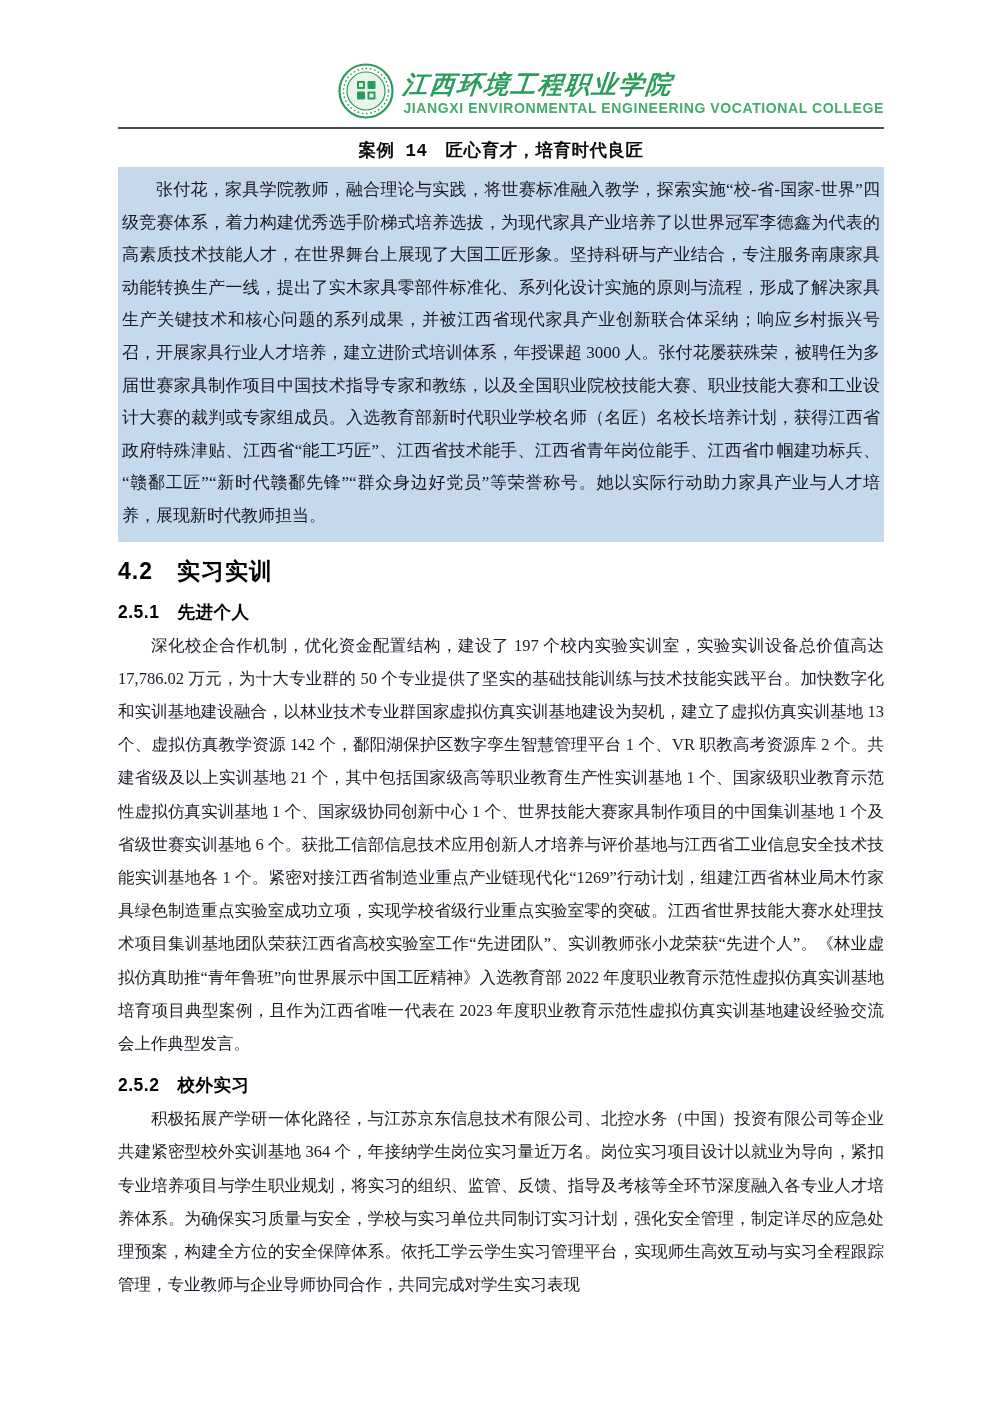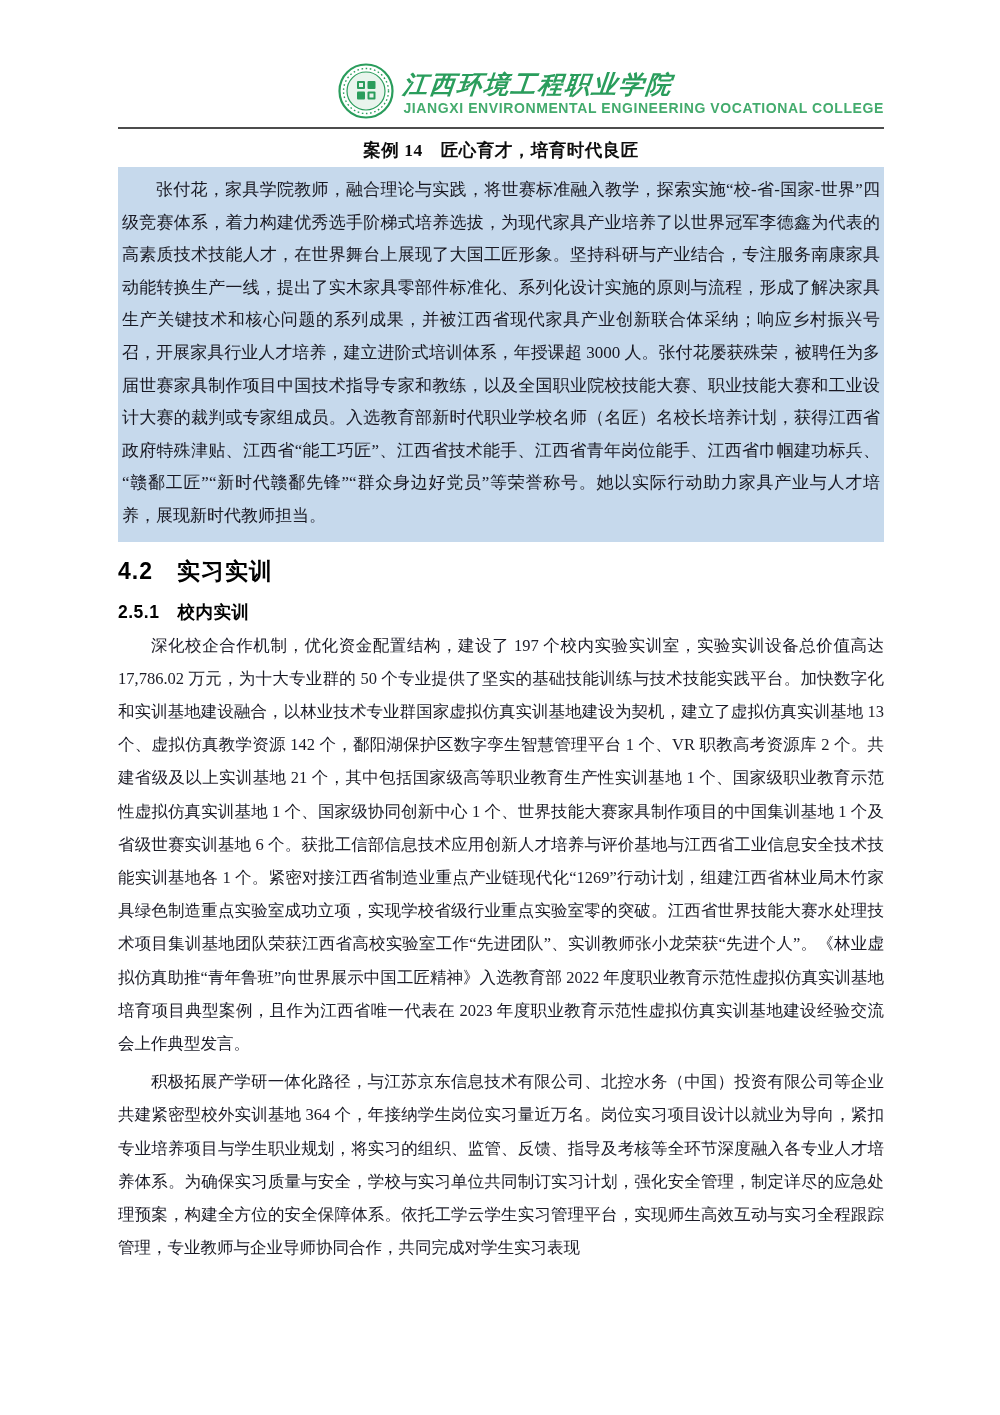--- a/index.html
+++ b/index.html
@@ -44,21 +44,21 @@
     font-weight:bold;
     letter-spacing:0.6px;
     color:#43ab6d;
     white-space:nowrap;
   }
 
   
   .case-title {
     margin-top:9px;
     text-align:center;
-    font-family:Liberation Serif, serif;
+    font-family:Liberation Mono, monospace;
     font-weight:bold;
     font-size:17.5px;
     color:#0d0d0d;
     letter-spacing:0.5px;
   }
 
   
   .case-highlight {
     margin-top:5px;
     background:#c6d9ec;
@@ -138,20 +138,21 @@
     </div>
 
     <div class="case-title">案例 14　匠心育才，培育时代良匠</div>
 
     <div class="case-highlight">
       <p>张付花，家具学院教师，融合理论与实践，将世赛标准融入教学，探索实施“校-省-国家-世界”四级竞赛体系，着力构建优秀选手阶梯式培养选拔，为现代家具产业培养了以世界冠军李德鑫为代表的高素质技术技能人才，在世界舞台上展现了大国工匠形象。坚持科研与产业结合，专注服务南康家具动能转换生产一线，提出了实木家具零部件标准化、系列化设计实施的原则与流程，形成了解决家具生产关键技术和核心问题的系列成果，并被江西省现代家具产业创新联合体采纳；响应乡村振兴号召，开展家具行业人才培养，建立进阶式培训体系，年授课超 3000 人。张付花屡获殊荣，被聘任为多届世赛家具制作项目中国技术指导专家和教练，以及全国职业院校技能大赛、职业技能大赛和工业设计大赛的裁判或专家组成员。入选教育部新时代职业学校名师（名匠）名校长培养计划，获得江西省政府特殊津贴、江西省“能工巧匠”、江西省技术能手、江西省青年岗位能手、江西省巾帼建功标兵、“赣鄱工匠”“新时代赣鄱先锋”“群众身边好党员”等荣誉称号。她以实际行动助力家具产业与人才培养，展现新时代教师担当。</p>
     </div>
 
     <div class="h-section">4.2　实习实训</div>
 
-    <div class="h-sub">2.5.1　校内实训</div>
+    <div class="h-sub">2.5.1　先进个人</div>
     <p class="body-para">深化校企合作机制，优化资金配置结构，建设了 197 个校内实验实训室，实验实训设备总价值高达 17,786.02 万元，为十大专业群的 50 个专业提供了坚实的基础技能训练与技术技能实践平台。加快数字化和实训基地建设融合，以林业技术专业群国家虚拟仿真实训基地建设为契机，建立了虚拟仿真实训基地 13 个、虚拟仿真教学资源 142 个，鄱阳湖保护区数字孪生智慧管理平台 1 个、VR 职教高考资源库 2 个。共建省级及以上实训基地 21 个，其中包括国家级高等职业教育生产性实训基地 1 个、国家级职业教育示范性虚拟仿真实训基地 1 个、国家级协同创新中心 1 个、世界技能大赛家具制作项目的中国集训基地 1 个及省级世赛实训基地 6 个。获批工信部信息技术应用创新人才培养与评价基地与江西省工业信息安全技术技能实训基地各 1 个。紧密对接江西省制造业重点产业链现代化“1269”行动计划，组建江西省林业局木竹家具绿色制造重点实验室成功立项，实现学校省级行业重点实验室零的突破。江西省世界技能大赛水处理技术项目集训基地团队荣获江西省高校实验室工作“先进团队”、实训教师张小龙荣获“先进个人”。《林业虚拟仿真助推“青年鲁班”向世界展示中国工匠精神》入选教育部 2022 年度职业教育示范性虚拟仿真实训基地培育项目典型案例，且作为江西省唯一代表在 2023 年度职业教育示范性虚拟仿真实训基地建设经验交流会上作典型发言。</p>
 
+    <div class="h-sub">2.5.2　校外实习</div>
     <p class="body-para">积极拓展产学研一体化路径，与江苏京东信息技术有限公司、北控水务（中国）投资有限公司等企业共建紧密型校外实训基地 364 个，年接纳学生岗位实习量近万名。岗位实习项目设计以就业为导向，紧扣专业培养项目与学生职业规划，将实习的组织、监管、反馈、指导及考核等全环节深度融入各专业人才培养体系。为确保实习质量与安全，学校与实习单位共同制订实习计划，强化安全管理，制定详尽的应急处理预案，构建全方位的安全保障体系。依托工学云学生实习管理平台，实现师生高效互动与实习全程跟踪管理，专业教师与企业导师协同合作，共同完成对学生实习表现</p>
 
   </div>
 
 </div>
 
 </body></html>

